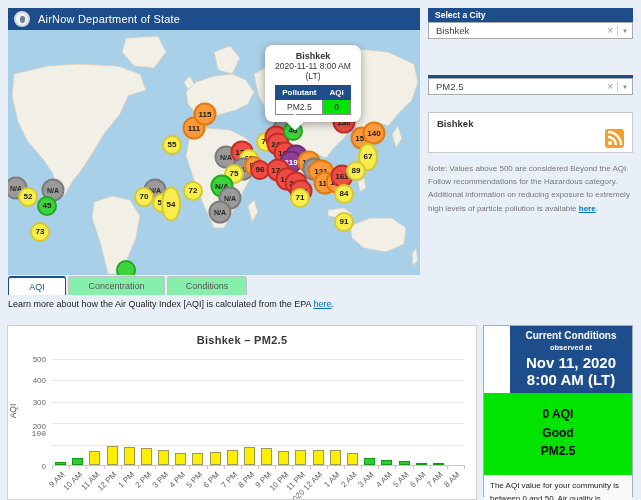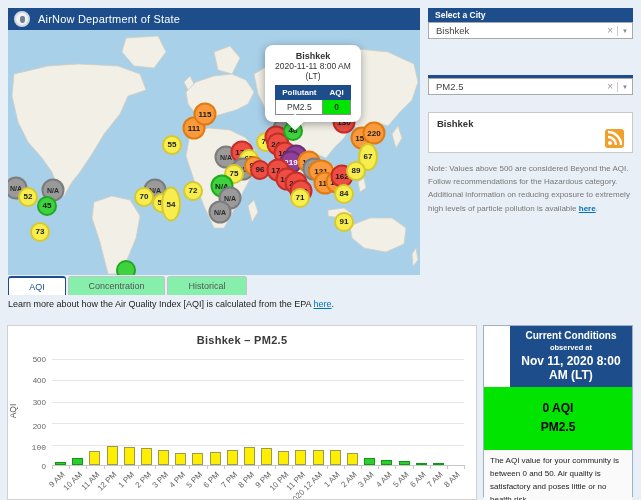--- a/index.html
+++ b/index.html
@@ -81,21 +81,21 @@
   .xlabels { position:absolute; left:0; right:0; top:100%; height:60px; }
   .xlabel { position:absolute; top:0; width:0; }
   .xlabel span { position:absolute; right:0; top:5px; transform:rotate(-45deg); transform-origin:100% 0;
     font-size:8px; color:#666; white-space:nowrap; }
 
   
   .cc { position:absolute; left:483px; top:325px; width:150px; height:172px; border:1px solid #9fb1c1; background:#fff; }
   .cc-head { background:#1d4e8b; color:#fff; text-align:center; padding:4px 2px 5px;margin-left:26px; }
   .cc-title { font-size:10px; font-weight:bold; }
   .cc-obs { font-size:7.5px; font-weight:bold; margin-top:2px; }
-  .cc-date { font-size:12px; font-weight:bold; margin-top:2px; }
+  .cc-date { font-size:15px; font-weight:bold; margin-top:2px; }
   .cc-green { background:#00e400; text-align:center; padding:12px 0 14px; color:#000; }
   .cc-green div { font-size:12px; font-weight:bold; line-height:1.55; }
   .cc-health { background:#fafafa; padding:5px 6px; }
   .cc-health-title { text-align:center; font-size:8.5px; font-weight:bold; margin-bottom:4px; }
   .cc-health-text { font-size:8px; line-height:1.6; color:#222; }
 </style>
 </head>
 <body>
 
 <div class="app-header">
@@ -145,21 +145,21 @@
       <div class="marker m-green" style="width: 23px; height: 23px; left: 214px; top: 156px;">N/A</div>
       <div class="marker m-na" style="width: 23px; height: 23px; left: 222px; top: 168px;">N/A</div>
       <div class="marker m-na" style="width: 23px; height: 23px; left: 212px; top: 182px;">N/A</div>
       <div class="marker m-yellow" style="width: 20px; height: 20px; left: 185px; top: 161px;">72</div>
       <div class="marker m-na" style="width: 23px; height: 23px; left: 147px; top: 160px;">N/A</div>
       <div class="marker m-yellow" style="width: 20px; height: 20px; left: 136px; top: 167px;">70</div>
       <div class="marker m-yellow" style="width: 20px; height: 20px; left: 154px; top: 173px;">59</div>
       <div class="marker m-yellow" style="width: 20px; height: 35px; left: 163px; top: 174px;">54</div>
       <div class="marker m-red" style="width: 23px; height: 23px; left: 336px; top: 92px;">130</div>
       <div class="marker m-orange" style="width: 23px; height: 23px; left: 354px; top: 108px;">151</div>
-      <div class="marker m-orange" style="width: 23px; height: 23px; left: 366px; top: 103px;">220</div>
+      <div class="marker m-orange" style="width: 23px; height: 23px; left: 366px; top: 103px;">140</div>
       <div class="marker m-yellow" style="width: 20px; height: 28px; left: 360px; top: 127px;">67</div>
       <div class="marker m-na" style="width: 23px; height: 23px; left: 276px; top: 99px;">N/A</div>
       <div class="marker m-red" style="width: 23px; height: 23px; left: 268px; top: 107px;">151</div>
       <div class="marker m-red" style="width: 23px; height: 23px; left: 270px; top: 114px;">241</div>
       <div class="marker m-green" style="width: 20px; height: 20px; left: 285px; top: 101px;">46</div>
       <div class="marker m-red" style="width: 23px; height: 23px; left: 277px; top: 123px;">161</div>
       <div class="marker m-purple" style="width: 23px; height: 23px; left: 288px; top: 126px;">334</div>
       <div class="marker m-purple" style="width: 23px; height: 23px; left: 283px; top: 132px;">219</div>
       <div class="marker m-orange" style="width: 23px; height: 23px; left: 301px; top: 132px;">105</div>
       <div class="marker m-red" style="width: 23px; height: 23px; left: 270px; top: 140px;">174</div>
@@ -192,21 +192,21 @@
         <td class="aqi-cell">0</td>
       </tr>
     </tbody>
       </table>
   </div>
 </div>
 
 <div class="tabs" id="tabs">
     <div class="tab active">AQI</div>
     <div class="tab">Concentration</div>
-    <div class="tab">Historical</div>
+    <div class="tab">Conditions</div>
   </div>
 <div class="learn-more">
   <span>Learn more about how the Air Quality Index [AQI] is calculated from the EPA </span><a class="link">here</a><span>.</span>
 </div>
 
 <div class="sb-header" style="top:8px;">Select a City</div>
 <div class="sb-select" style="top:22px;">
   <span>Bishkek</span>
   <span class="sel-tools">
     <span class="sel-x">×</span>
@@ -238,21 +238,21 @@
 
 <div class="note">
   <span>Note: Values above 500 are considered Beyond the AQI. Follow recommendations for the Hazardous category. Additional information on reducing exposure to extremely high levels of particle pollution is available </span><a class="link">here</a><span>.</span>
 </div>
 
 <div class="chart-panel">
   <div class="chart-title">Bishkek – PM2.5</div>
   <div class="ylabel-rot">AQI</div>
   <div id="ylabs">
       <div class="ylab" style="top: 136px; left: 2px;">0</div>
-      <div class="ylab" style="top: 117px; left: 2px; font-family: Liberation Mono, monospace;">100</div>
+      <div class="ylab" style="top: 103px; left: 2px; font-family: Liberation Mono, monospace;">100</div>
       <div class="ylab" style="top: 96px; left: 2px;">200</div>
       <div class="ylab" style="top: 71.8px; left: 2px;">300</div>
       <div class="ylab" style="top: 50.4px; left: 2px;">400</div>
       <div class="ylab" style="top: 29px; left: 2px;">500</div>
     </div>
   <div class="plot" id="plot">
     <div class="bars" id="bars">
         <div class="slot">
           <div class="bar b-green" style="height: 3px;"></div>
         </div>
@@ -436,18 +436,19 @@
 </div>
 
 <div class="cc">
   <div class="cc-head">
     <div class="cc-title">Current Conditions</div>
     <div class="cc-obs">observed at</div>
     <div class="cc-date">Nov 11, 2020 8:00 AM (LT)</div>
   </div>
   <div class="cc-green">
     <div>0 AQI</div>
+    <div>Good</div>
     <div>PM2.5</div>
   </div>
   <div class="cc-health">
     <div class="cc-health-text">The AQI value for your community is between 0 and 50. Air quality is satisfactory and poses little or no health risk.</div>
   </div>
 </div>
 
 </body></html>

